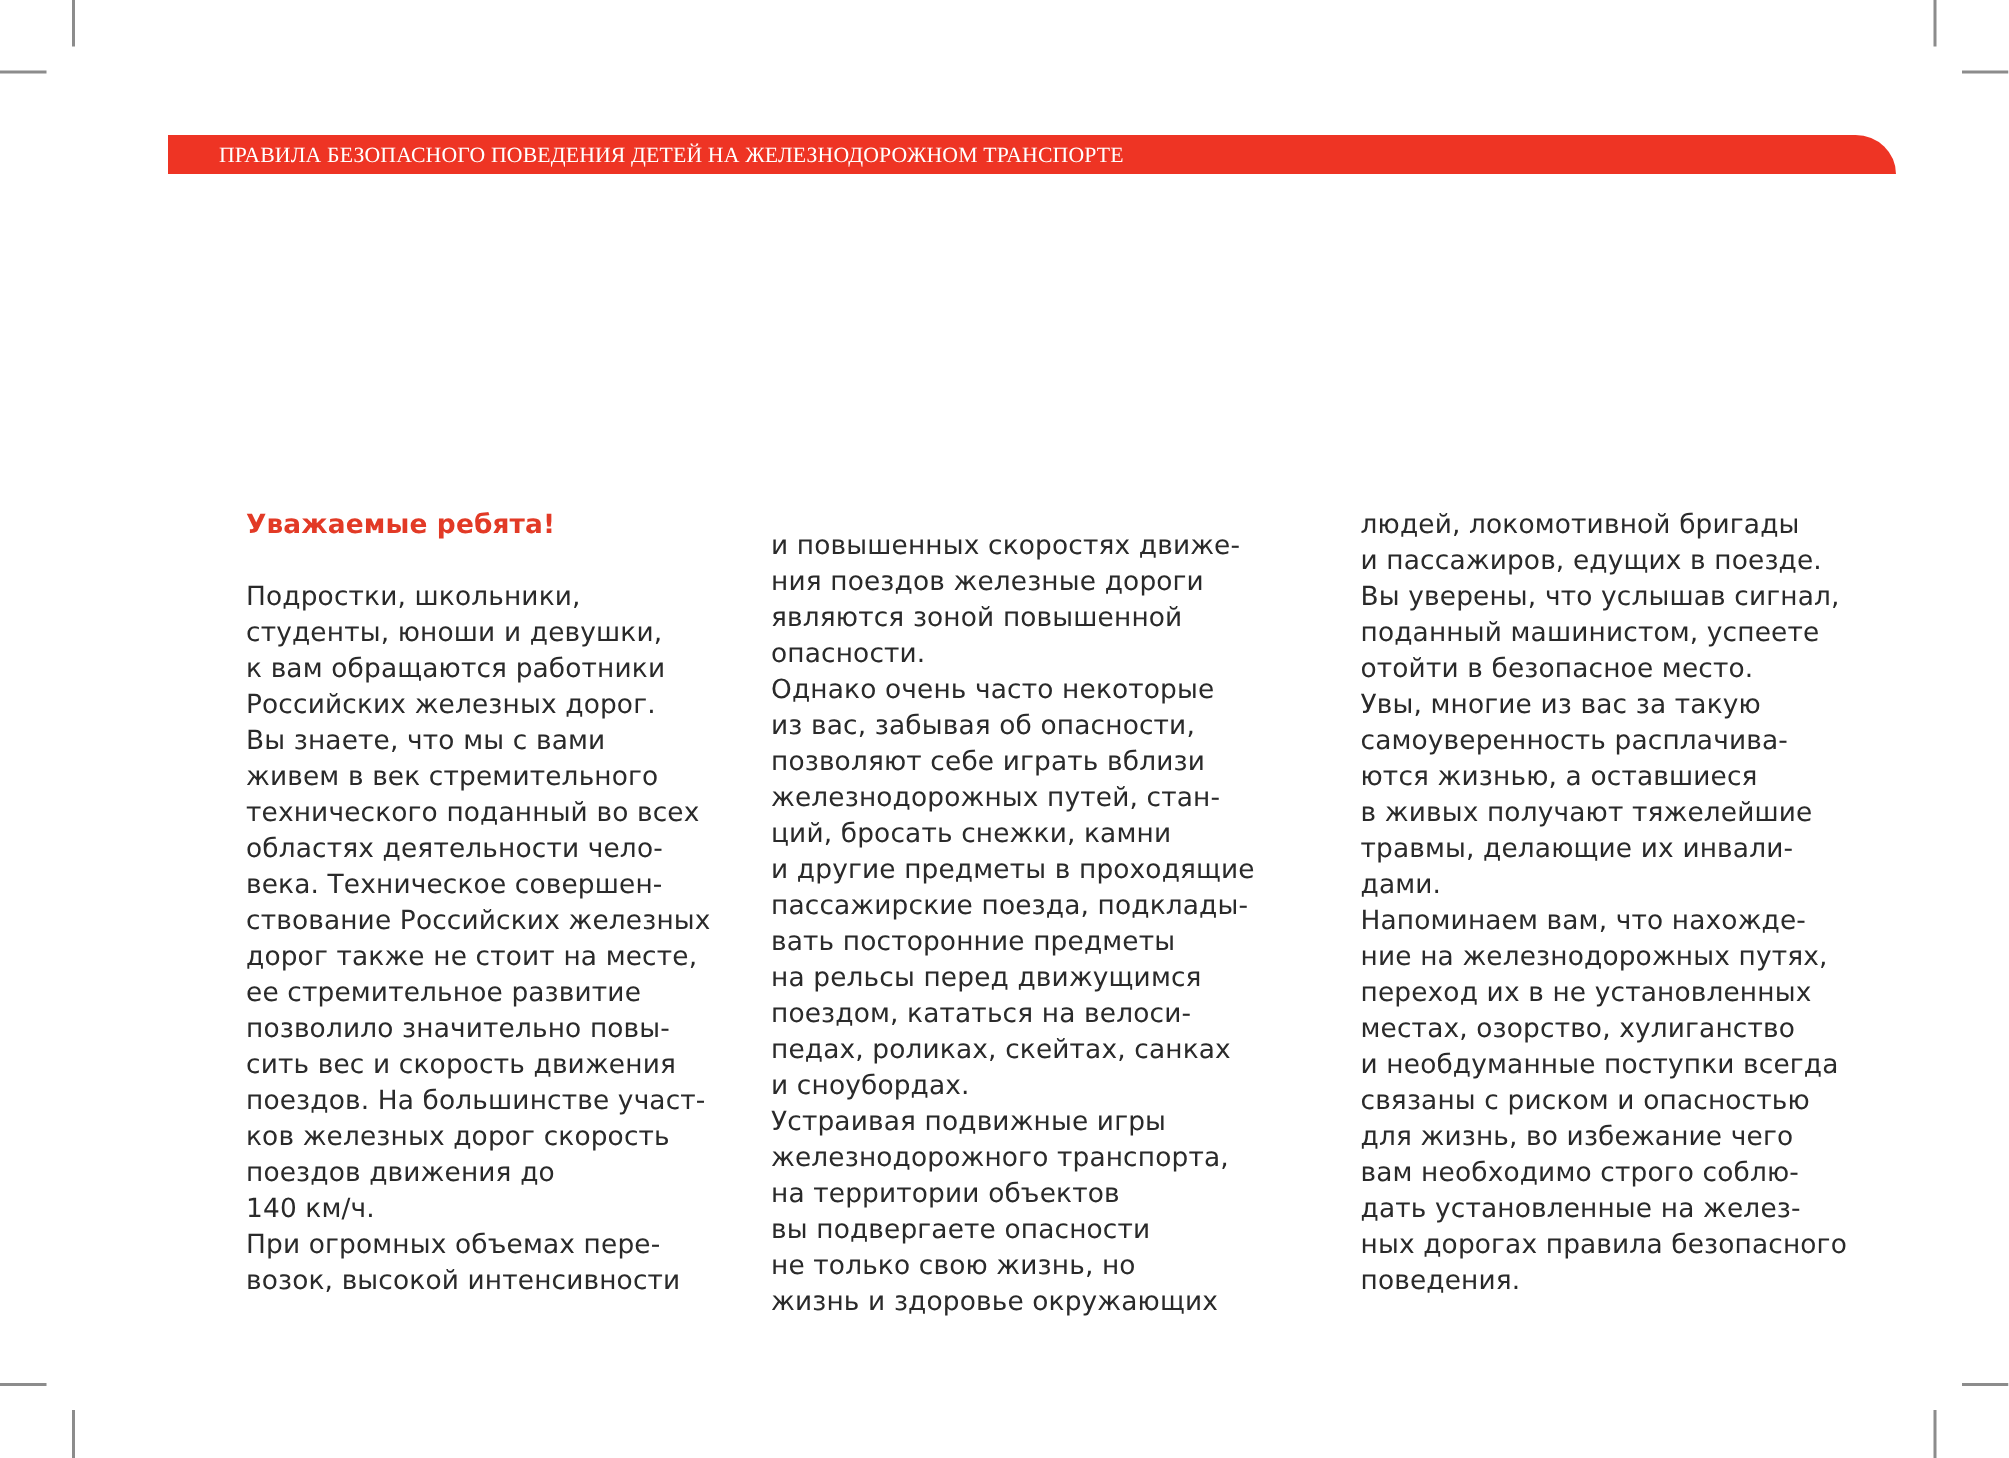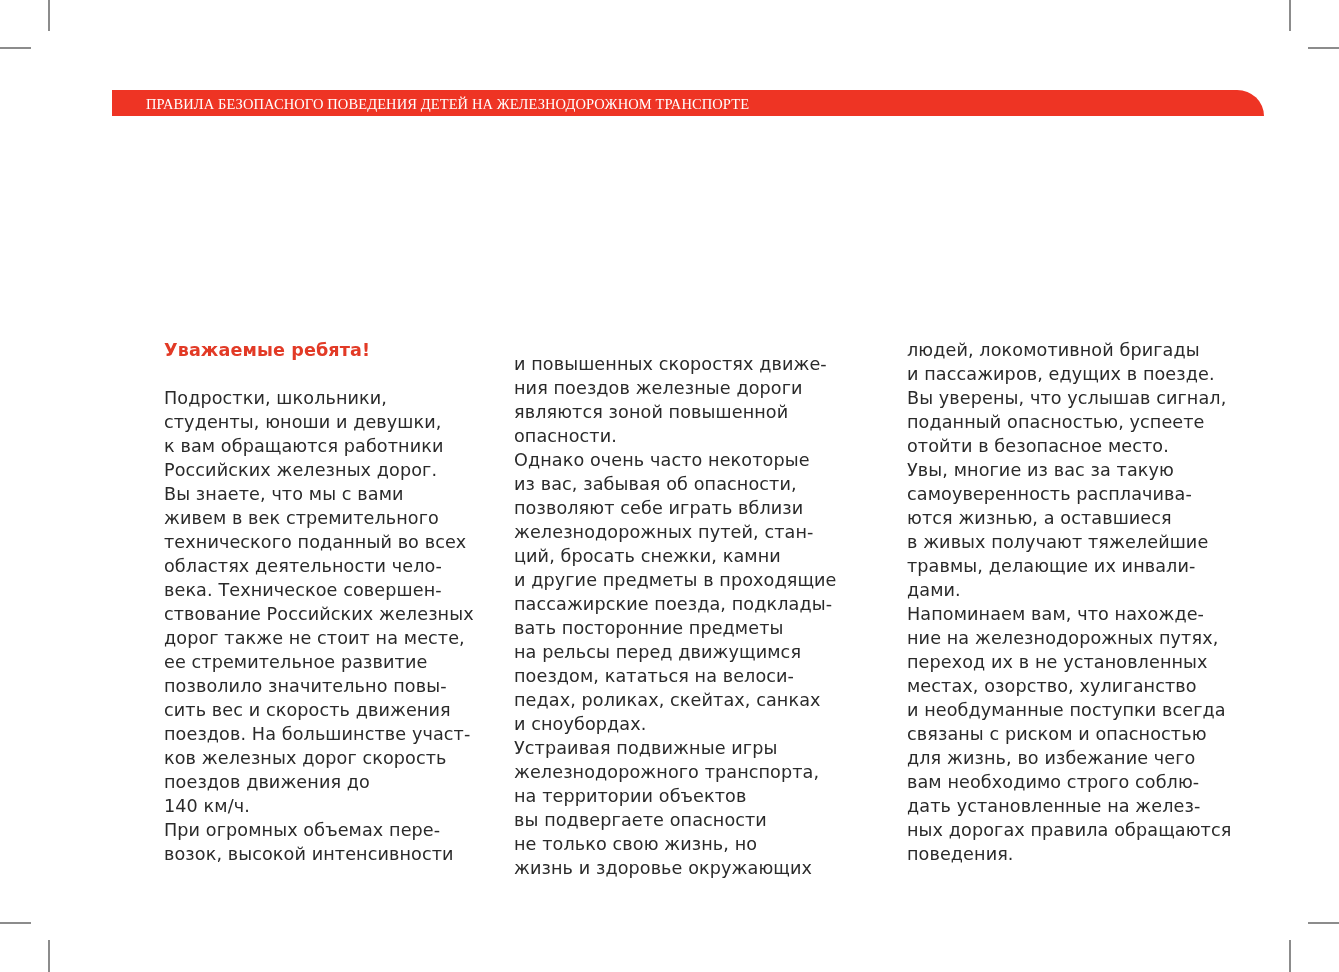--- a/index.html
+++ b/index.html
@@ -130,33 +130,33 @@
       <span class="line">не только свою жизнь, но</span>
       <span class="line">жизнь и здоровье окружающих</span>
     </div>
 </div>
 
 <div class="col col-3">
   <div>
       <span class="line">людей, локомотивной бригады</span>
       <span class="line">и пассажиров, едущих в поезде.</span>
       <span class="line">Вы уверены, что услышав сигнал,</span>
-      <span class="line">поданный опасностью, успеете</span>
+      <span class="line">поданный машинистом, успеете</span>
       <span class="line">отойти в безопасное место.</span>
       <span class="line">Увы, многие из вас за такую</span>
       <span class="line">самоуверенность расплачива-</span>
       <span class="line">ются жизнью, а оставшиеся</span>
       <span class="line">в живых получают тяжелейшие</span>
       <span class="line">травмы, делающие их инвали-</span>
       <span class="line">дами.</span>
       <span class="line">Напоминаем вам, что нахожде-</span>
       <span class="line">ние на железнодорожных путях,</span>
       <span class="line">переход их в не установленных</span>
       <span class="line">местах, озорство, хулиганство</span>
       <span class="line">и необдуманные поступки всегда</span>
       <span class="line">связаны с риском и опасностью</span>
       <span class="line">для жизнь, во избежание чего</span>
       <span class="line">вам необходимо строго соблю-</span>
       <span class="line">дать установленные на желез-</span>
-      <span class="line">ных дорогах правила обращаются</span>
+      <span class="line">ных дорогах правила безопасного</span>
       <span class="line">поведения.</span>
     </div>
 </div>
 
 </body></html>

